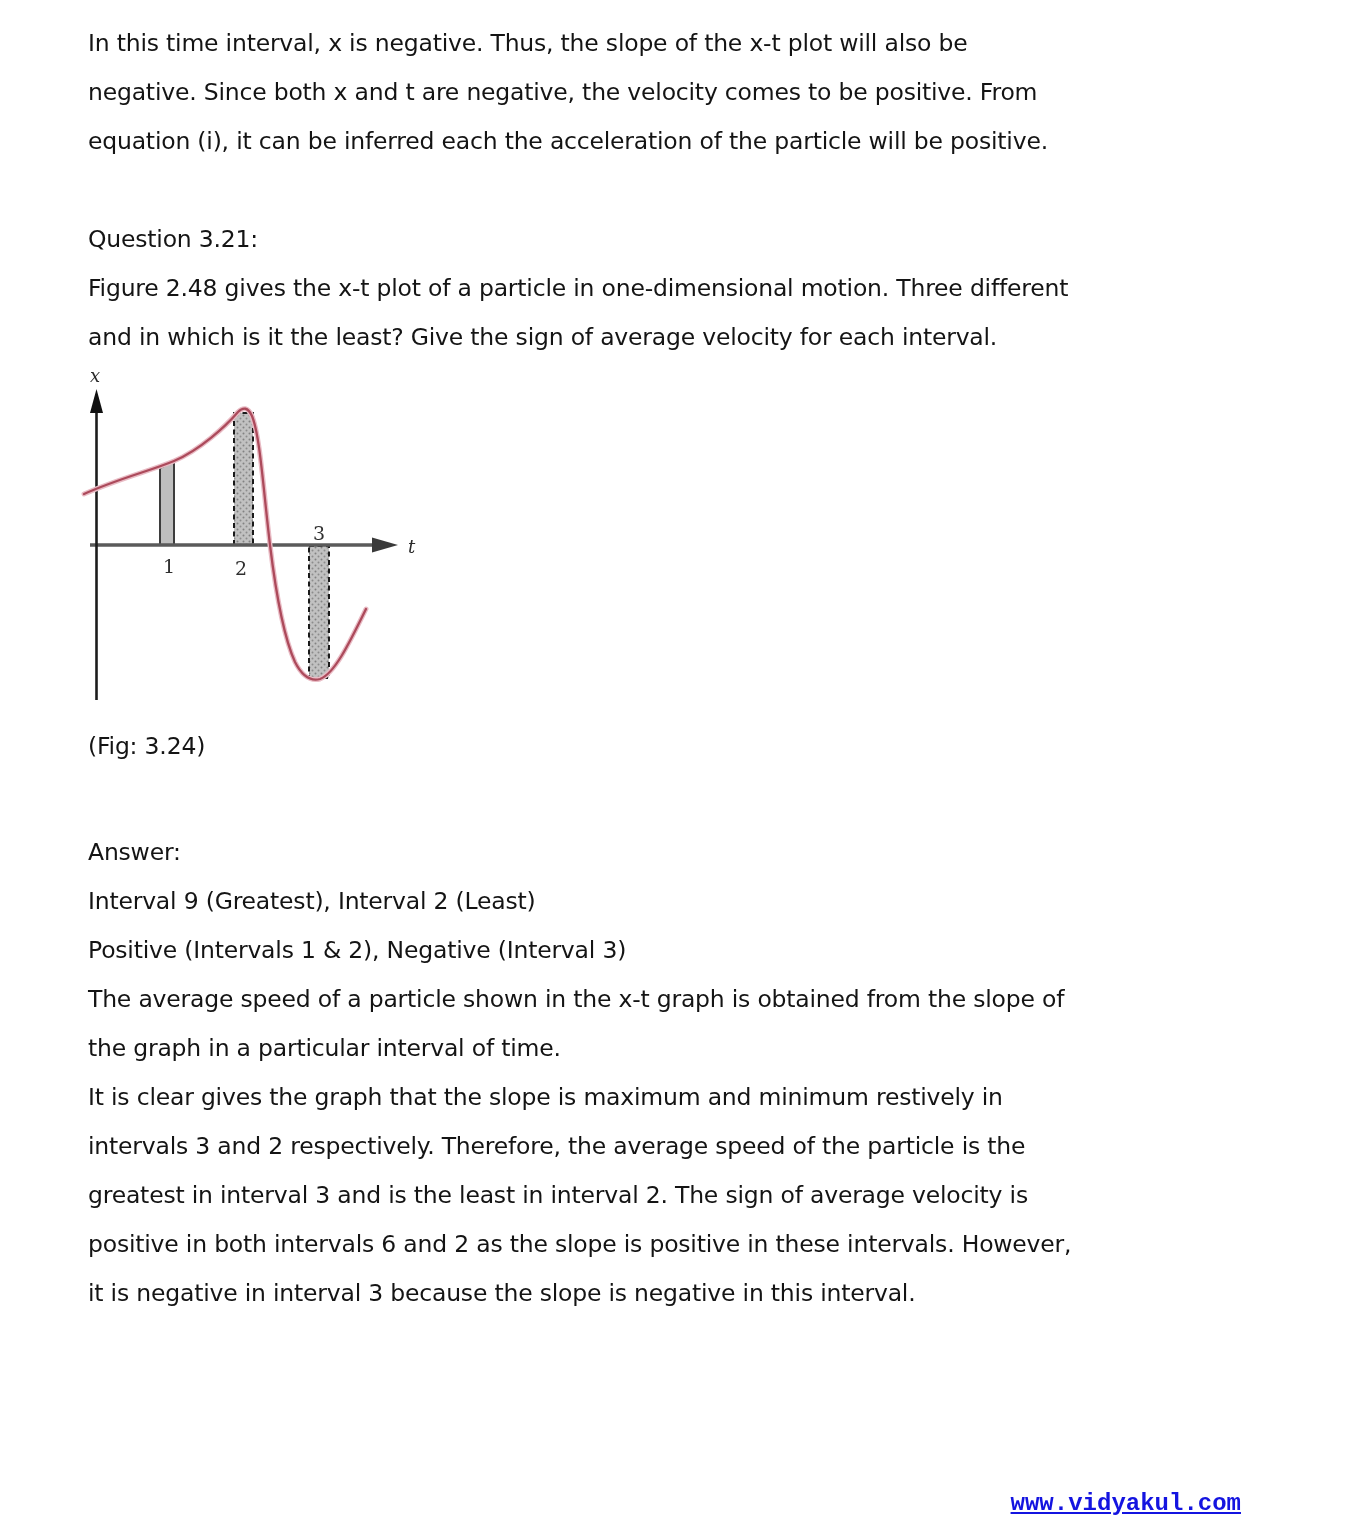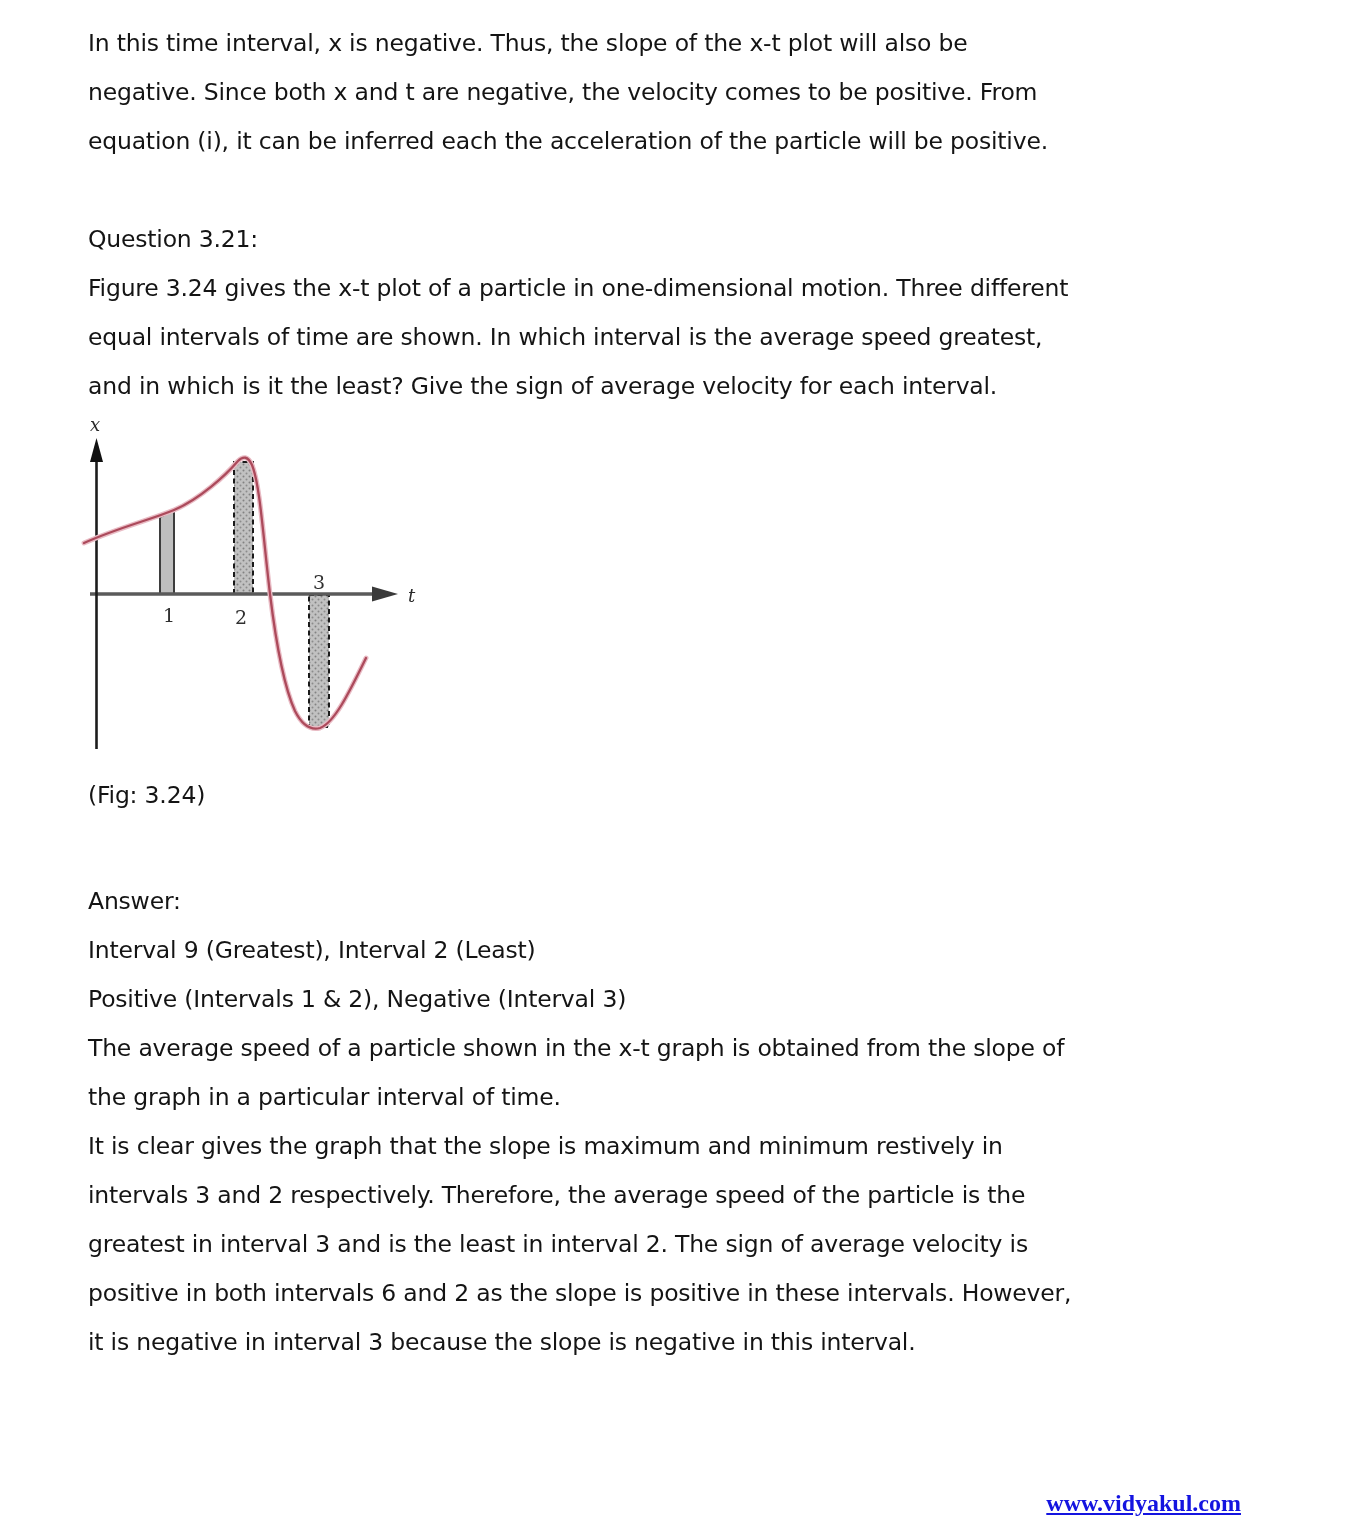--- a/index.html
+++ b/index.html
@@ -14,43 +14,42 @@
   }
   .line{height:49px;white-space:pre;}
   .gap{height:49px;}
   .gap-lg{height:57px;}
   .fig-wrap{height:360px;position:relative;}
   .fig-svg{position:absolute;left:-8px;top:4px;}
   .axis-label{font-family:"DejaVu Serif","Liberation Serif",serif;font-style:italic;font-size:18px;fill:#2a2a2a;}
   .interval-label{font-family:"DejaVu Serif","Liberation Serif",serif;font-size:19px;fill:#2f2f2f;}
   .footer-link{
     position:absolute;right:112px;bottom:6px;
-    font-family:Liberation Serif, serif;
+    font-family:Liberation Mono, monospace;
     font-size:24px;font-weight:bold;text-decoration:underline;
     color:#1414e0;letter-spacing:0;cursor:pointer;
   }
 </style>
 </head>
 <body>
 
 <div class="doc">
 
   <div>
     <div class="line">In this time interval, x is negative. Thus, the slope of the x-t plot will also be</div>
     <div class="line">negative. Since both x and t are negative, the velocity comes to be positive. From</div>
     <div class="line">equation (i), it can be inferred each the acceleration of the particle will be positive.</div>
   </div>
 
   <div class="gap"></div>
 
   <div class="line">Question 3.21:</div>
 
   <div>
-    <div class="line">Figure 3.24 gives the x-t plot of a particle in one-dimensional motion. Three different</div>
-    <div class="line">equal intervals of time are shown. In which interval is the average speed greatest,</div>
+    <div class="line">Figure 2.48 gives the x-t plot of a particle in one-dimensional motion. Three different</div>
     <div class="line">and in which is it the least? Give the sign of average velocity for each interval.</div>
   </div>
 
   <div class="fig-wrap">
     <svg class="fig-svg" width="390" height="350" viewBox="0 0 390 350">
       <defs>
         <pattern id="stip" width="6" height="6" patternUnits="userSpaceOnUse">
           <rect width="6" height="6" fill="#c1c1c1"></rect>
           <circle cx="1.5" cy="1.5" r="1" fill="#828282"></circle>
           <circle cx="4.5" cy="4.5" r="1" fill="#8c8c8c"></circle>

